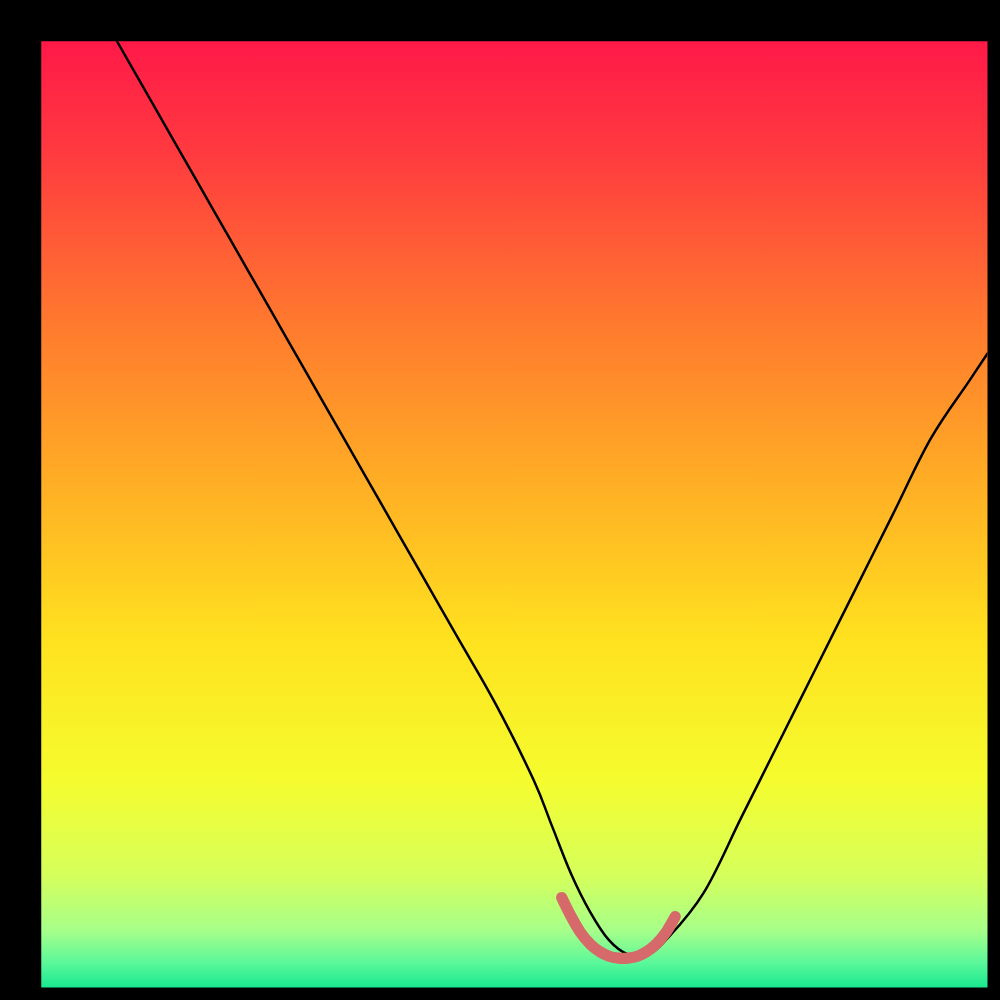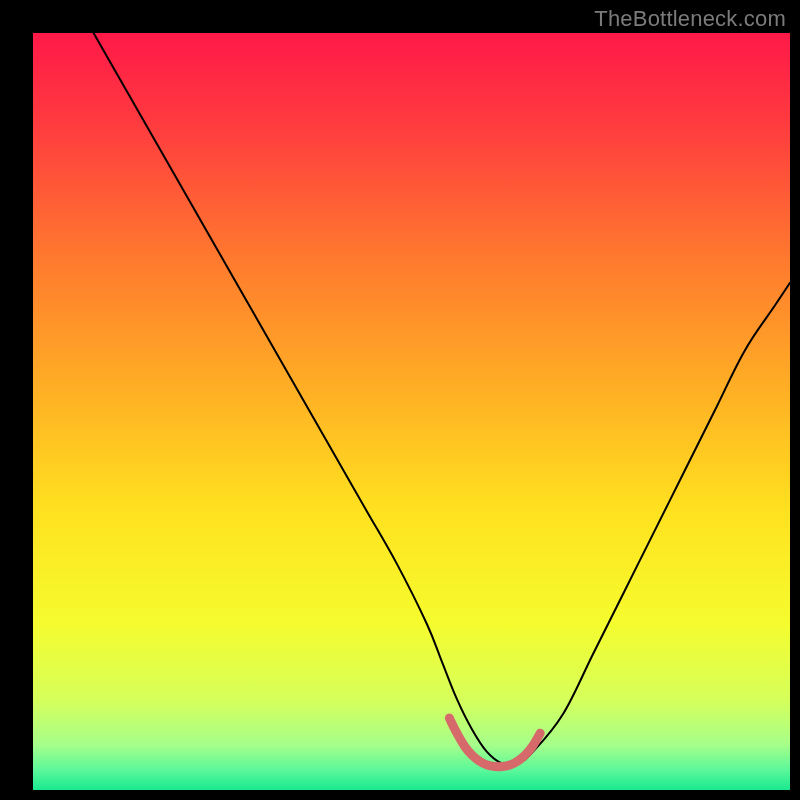--- a/index.html
+++ b/index.html
@@ -30,21 +30,20 @@
   svg.plot {
     position: absolute;
     top: 0;
     left: 0;
   }
 </style>
 </head>
 <body>
 
 <div class="chart-container">
-  <div class="watermark">TheBottleneck.com</div>
 
   <svg class="plot" width="800" height="800" viewBox="0 0 800 800">
     <defs>
       <linearGradient id="bg-grad" x1="0" y1="0" x2="0" y2="1">
           <stop offset="0%" stop-color="#ff1948"></stop>
           <stop offset="12%" stop-color="#ff3b3f"></stop>
           <stop offset="30%" stop-color="#ff7a2e"></stop>
           <stop offset="48%" stop-color="#ffb224"></stop>
           <stop offset="63%" stop-color="#ffe11f"></stop>
           <stop offset="78%" stop-color="#f5fc2e"></stop>

